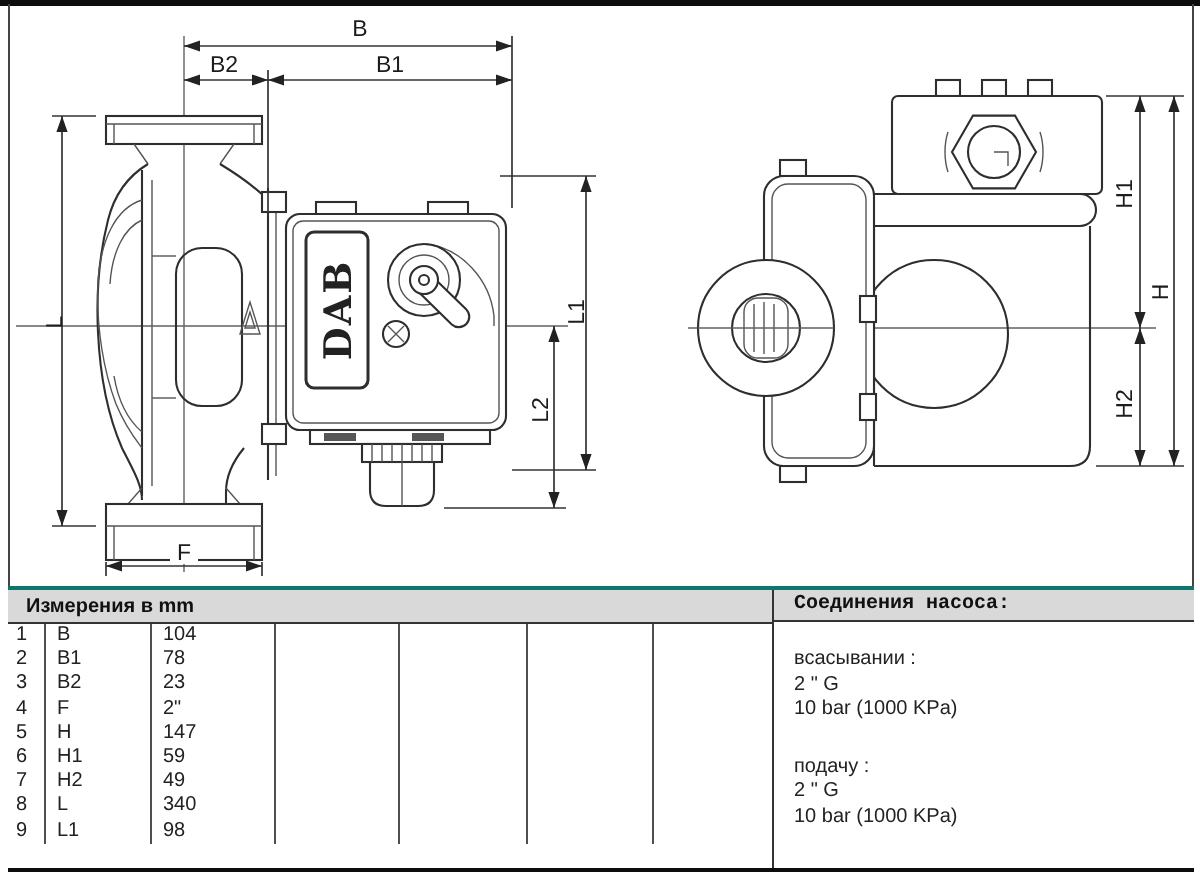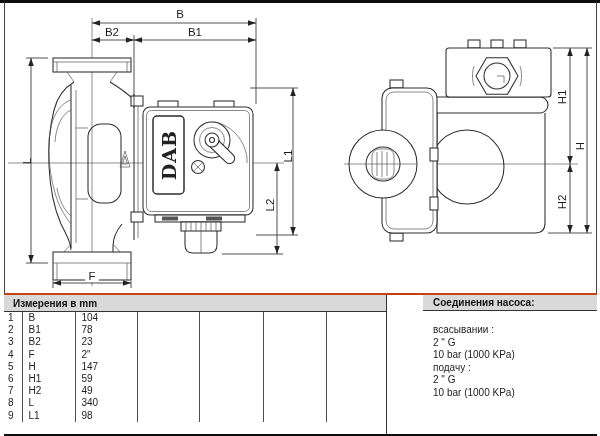--- a/index.html
+++ b/index.html
@@ -13,35 +13,35 @@
   svg text{font-family:"Liberation Sans",sans-serif;font-size:11.5px;fill:#1c1c1c;}
   svg text.logo{font-family:"DejaVu Serif",serif;font-size:19px;font-weight:bold;letter-spacing:1px;fill:#222;}
   .ol{fill:none;stroke:#2e2e2e;stroke-width:1.05;}
   .olw{fill:#fff;stroke:#2e2e2e;stroke-width:1.05;}
   .thin{fill:none;stroke:#555;stroke-width:0.7;}
   .dim{fill:none;stroke:#333;stroke-width:0.85;}
   .cl{fill:none;stroke:#606060;stroke-width:0.7;}
   .dk{fill:#555;stroke:none;}
 
   .bottom-section{position:absolute;left:4px;top:293px;width:593px;height:141px;
-                  border-top:2px solid #c2410c;display:flex;overflow:hidden;background:#fff;gap:36px;}
+                  border-top:2px solid #0f766e;display:flex;overflow:hidden;background:#fff;}
   .bottom-section::after{content:'';position:absolute;left:0;right:0;bottom:0;height:2.5px;background:#0d0d0d;}
   .dims-wrap{width:382px;border-right:1px solid #333;}
   table.dims{border-collapse:collapse;table-layout:fixed;width:382px;font-size:10px;color:#222;}
   table.dims th{height:16px;background:#d9d9d9;border-bottom:1.5px solid #333;
                 text-align:left;padding:0 0 0 9px;font-size:10px;font-weight:bold;color:#111;}
   table.dims td{border-right:1px solid #4f4f4f;height:12.2px;padding:0 0 0 4px;
                 font-size:10px;line-height:12px;vertical-align:middle;overflow:hidden;}
   table.dims td:last-child{border-right:none;}
   table.dims td.c2{padding-left:6px;}
   .conn-wrap{flex:1;display:flex;flex-direction:column;}
   .conn-header{height:16px;background:#d9d9d9;border-bottom:1.5px solid #333;
-               font-size:10px;font-weight:bold;color:#111;padding:2px 0 0 10px;box-sizing:border-box;}
+               font-size:10px;font-weight:bold;color:#111;padding:2px 0 0 10px;box-sizing:border-box;font-family:Liberation Mono, monospace;}
   .conn-body{padding:13px 0 0 10px;font-size:10px;line-height:12.5px;color:#222;}
-  .conn-block2{margin-top:0;}
+  .conn-block2{margin-top:16px;}
 </style>
 </head>
 <body>
 
 <div class="page">
   <div class="frame-top"></div>
   <div class="frame-left"></div>
   <div class="frame-right"></div>
 
   <svg class="drawing" width="600" height="293" viewBox="0 0 600 293">

